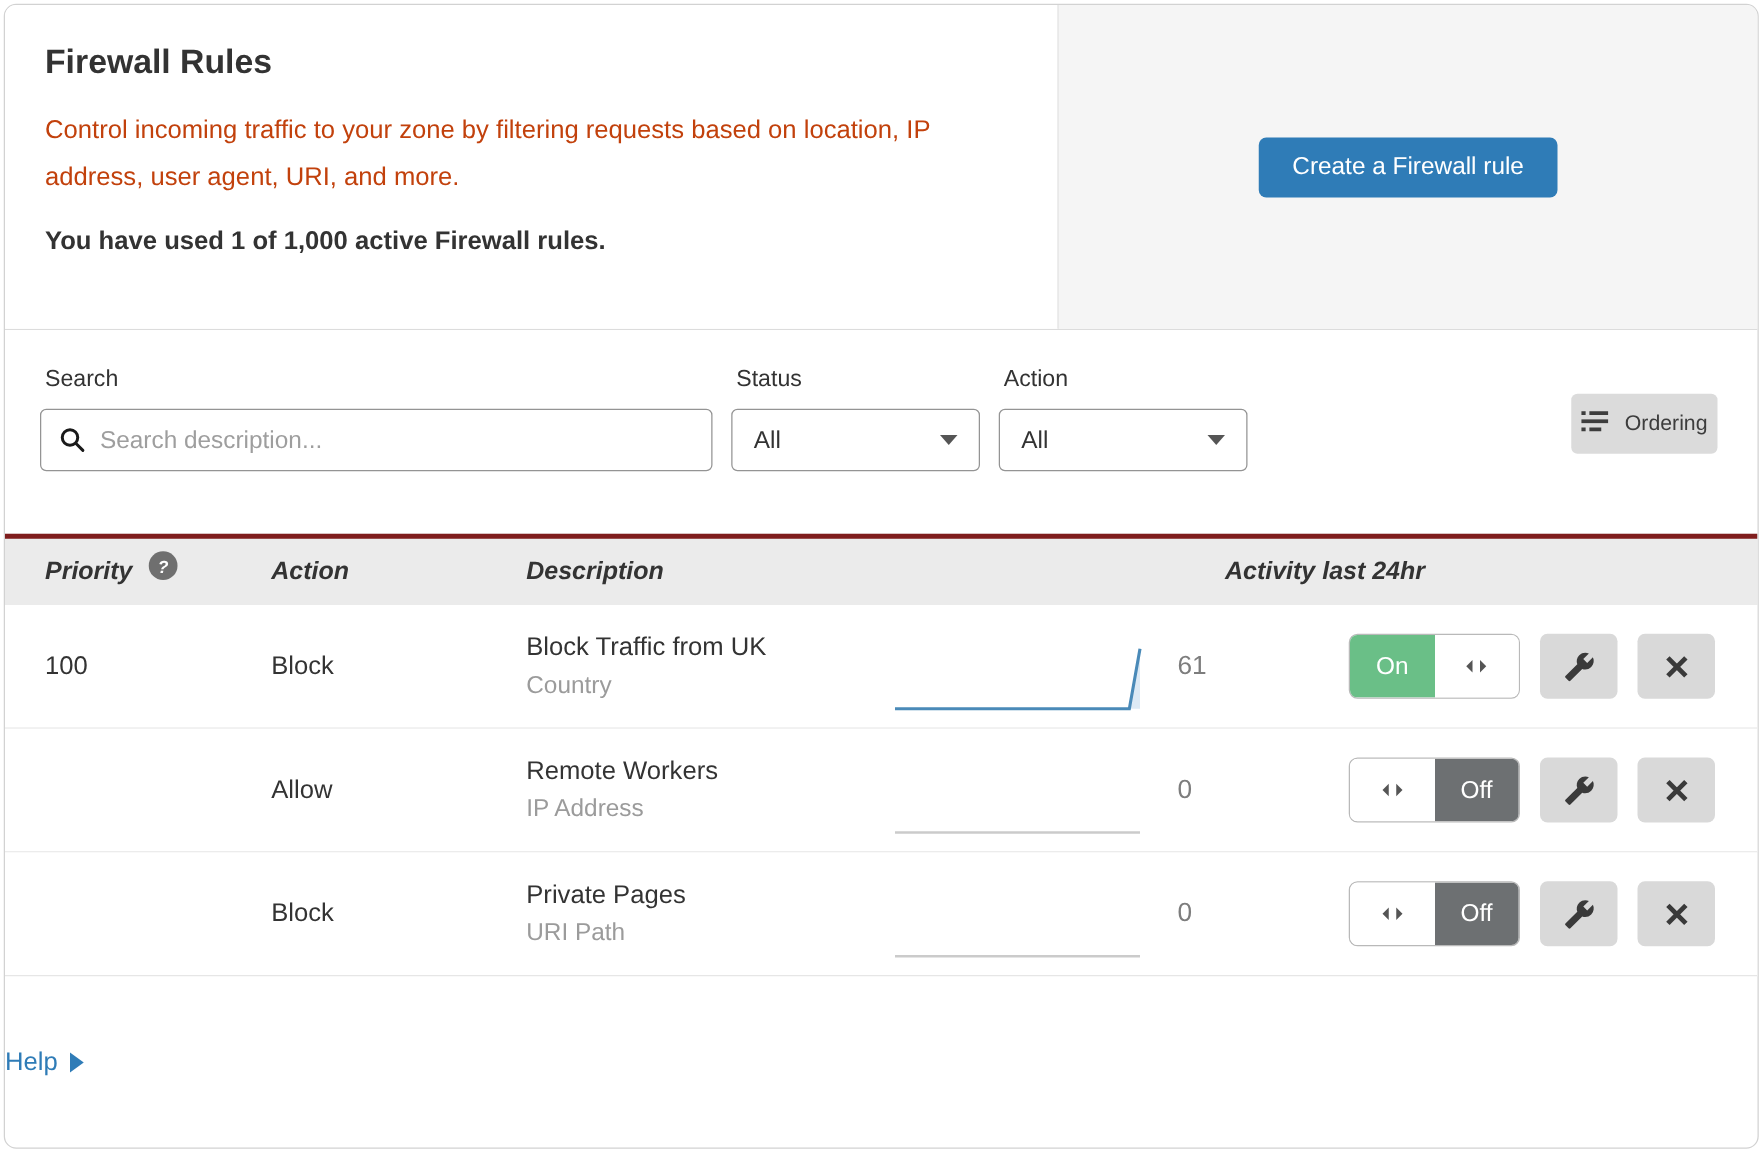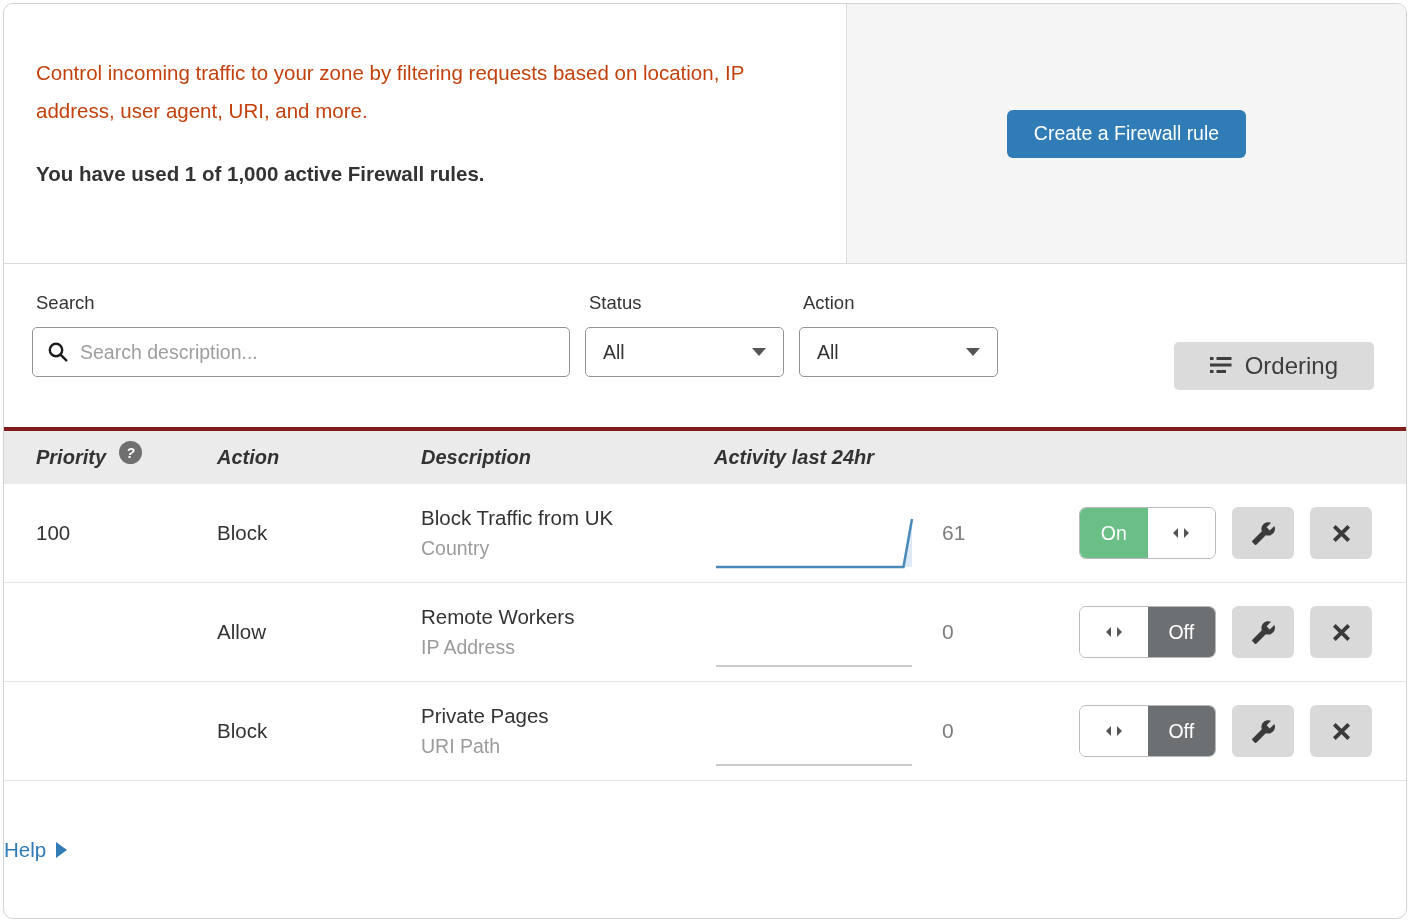--- a/index.html
+++ b/index.html
@@ -14,21 +14,21 @@
     border:1px solid #d2d2d2; border-radius:10px;
     background:#fff; overflow:hidden;
     display:flex; flex-direction:column;
   }
 
   
   .masthead { display:flex; height:260px; border-bottom:1px solid #dcdcdc; flex:0 0 auto; }
   .masthead-left { width:843px; padding:30px 50px 0 32px; border-right:1px solid #dcdcdc; background:#fff; }
   .page-title { font-size:27px; font-weight:700; color:#333; }
   .page-desc { margin-top:20px; font-size:20.5px; color:#c2410c; line-height:38px; max-width:772px; }
-  .usage-note { margin-top:32px; font-size:20.5px; font-weight:700; color:#333; }
+  .usage-note { margin-top:20px; font-size:20.5px; font-weight:700; color:#333; }
   .masthead-right { flex:1; background:#f5f5f5; display:flex; align-items:center; justify-content:center; }
   .create-btn {
     background:var(--accent-blue); color:#fff; font-family:inherit;
     font-size:19.5px; height:48px; padding:0 27px;
     border:none; border-radius:6px; cursor:pointer;
   }
 
   
   .filters { display:flex; align-items:flex-start; padding:28px 32px 0 28px; height:163px; flex:0 0 auto; }
   .field { display:flex; flex-direction:column; }
@@ -42,36 +42,36 @@
   .search-input::placeholder { color:#9e9e9e; }
   .search-icon { position:absolute; left:15px; top:14px; pointer-events:none; }
   .select {
     width:199px; height:50px; border:1px solid #949494; border-radius:5px; background:#fff;
     display:flex; align-items:center; justify-content:space-between;
     padding:0 17px; font-size:19.5px; color:#333; cursor:pointer;
   }
   .caret { width:0; height:0; border-left:7px solid transparent; border-right:7px solid transparent; border-top:8px solid #555; }
   .ml-15 { margin-left:15px; }
   .ordering-btn {
-    margin-left:auto; margin-top:50px; height:48px; padding:0 36px;
+    margin-left:auto; margin-top:23px; height:48px; padding:0 8px;
     background:#dbdbdb; border:none; border-radius:5px; cursor:pointer;
-    font-family:inherit; font-size:24px; color:#3d3d3d;
+    font-family:inherit; font-size:17px; color:#3d3d3d;
     display:flex; align-items:center; gap:13px;
   }
 
   
   .table-header {
     display:flex; align-items:center; height:57px; background:#ebebeb;
     border-top:4px solid #7f1d1d; padding-left:32px;
     font-size:20px; font-weight:700; color:#333; flex:0 0 auto;font-style:italic;
   }
   .col-priority { width:181px; display:flex; align-items:center; gap:13px; }
   .col-action { width:204px; }
   .col-desc { width:293px; }
-  .col-activity { flex:1; }
+  .col-activity { flex:1;text-align:center; }
   .help-circle {
     width:23px; height:23px; border-radius:50%; background:#6f6f6f; color:#fff;
     font-size:14px; font-weight:700; display:flex; align-items:center; justify-content:center;
     transform:translateY(-5px); cursor:pointer;
   }
 
   .rule-row {
     display:flex; align-items:center; height:99px; border-bottom:1px solid #e6e6e6;
     padding-left:32px; font-size:20.5px; color:#333; background:#fff; flex:0 0 auto;
   }
@@ -106,20 +106,21 @@
   .help-link { color:var(--accent-blue); font-size:20.5px; display:flex; align-items:center; gap:10px; text-decoration:none; cursor:pointer; }
   .help-arrow { width:0; height:0; border-top:8px solid transparent; border-bottom:8px solid transparent; border-left:11px solid var(--accent-blue); }
 </style>
 </head>
 <body>
 
 <div class="card">
 
   <div class="masthead">
     <div class="masthead-left">
+      <h1 class="page-title">Firewall Rules</h1>
       <p class="page-desc">Control incoming traffic to your zone by filtering requests based on location, IP address, user agent, URI, and more.</p>
       <p class="usage-note">You have used 1 of 1,000 active Firewall rules.</p>
     </div>
     <div class="masthead-right">
       <button class="create-btn">Create a Firewall rule</button>
     </div>
   </div>
 
   <div class="filters">
     <div class="field search-field">

